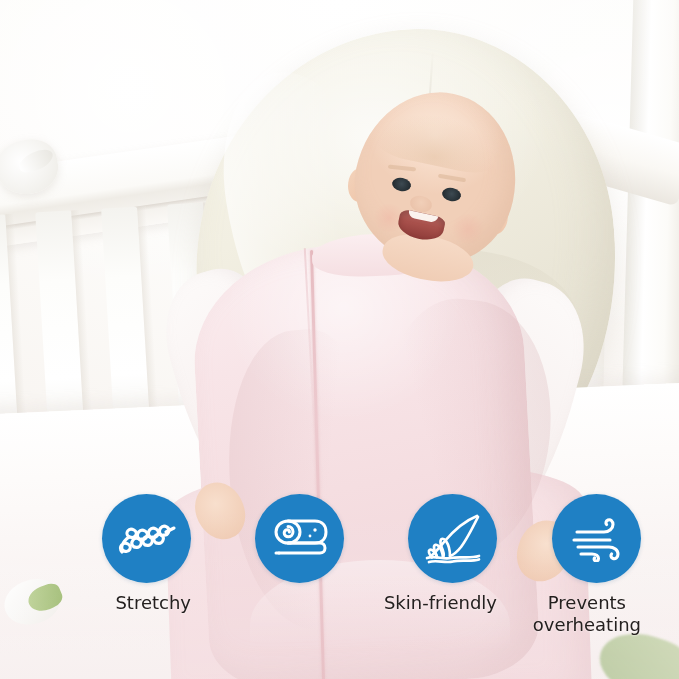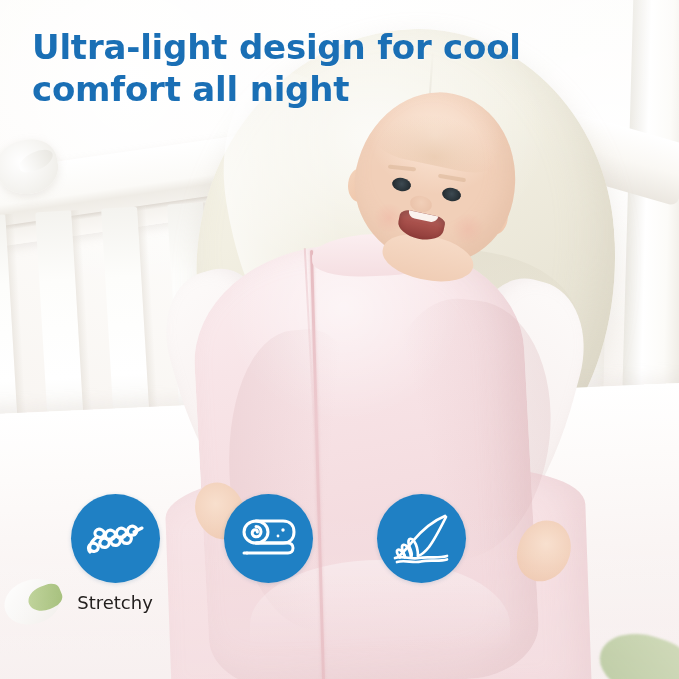--- a/index.html
+++ b/index.html
@@ -343,21 +343,21 @@
     white-space:pre-line;
     text-shadow:0 1px 2px rgba(255,255,255,.55);
   }
 
   
   .features {
     position:absolute; left:0; top:494px; width:679px; height:170px;
   }
   .feature {
     position:absolute; top:0; width:152px;
-    display:flex; flex-direction:column; align-items:center;
+    display:flex; flex-direction:column; align-items:flex-end;
   }
   .feature.f0 { left:39px;  }
   .feature.f1 { left:192px; }
   .feature.f2 { left:345px; }
   .feature.f3 { left:489px; }
 
   .badge {
     width:89px; height:89px; border-radius:50%;
     background:#1f80c4;
     display:flex; align-items:center; justify-content:center;
@@ -442,22 +442,20 @@
       <div class="mouth"></div>
     </div>
 
     <div class="toy-white-l"></div>
     <div class="toy-green-l"></div>
     <div class="toy-green-r"></div>
 
     <div class="photo-soft"></div>
   </div>
 
-  <div class="headline">Ultra-light design for cool
-comfort all night</div>
 
   <div class="features">
 
     <div class="feature f0">
       <div class="badge">
         <svg width="62" height="40" viewBox="0 0 62 40" fill="none" stroke="#ffffff" stroke-width="3.1" stroke-linecap="round" stroke-linejoin="round">
           <path d="M6 33 C2 28 7 22 12 25 C17 28 13 34 8 32 C3 30 7 22 13 18"></path>
           <path d="M13 18 C8 14 13 8 18 11 C23 14 19 20 14 18"></path>
           <path d="M18 28 C13 24 18 17 23 20 C28 23 24 30 19 28"></path>
           <path d="M23 20 C19 15 24 9 29 12 C34 15 30 22 25 20"></path>
@@ -504,17 +502,36 @@
           <path d="M20 44 C19.5 40 17.5 35 15.5 33 C13.5 31 11 31.5 11 34
                    C11 37 13 41 14 44"></path>
 
           <path d="M14 44 C13 41 11 38 9 37 C7 36 5.5 37.5 6 39.5
                    C6.5 41.5 8 43 9 44.5"></path>
 
           <path d="M4 45 C12 42 20 47 28 45 C36 43 46 46 56 43"></path>
           <path d="M6 49 C14 46.5 22 50.5 30 48.5 C38 46.5 48 49 56 46.5"></path>
         </svg>
       </div>
+      <div class="feature-label">Skin-friendly</div>
     </div>
 
+    <div class="feature f3">
+      <div class="badge">
+        <svg width="58" height="46" viewBox="0 0 58 46" fill="none" stroke="#ffffff" stroke-width="3.1" stroke-linecap="round" stroke-linejoin="round">
+
+          <path d="M9 16 H36 C41 16 45 12.5 45 8.5 C45 5 42.5 3 40 4 C37.8 4.9 37.4 7.2 38.6 8.6"></path>
+
+          <path d="M6 24 H42"></path>
+
+          <path d="M10 31 H41 C46 31 50 34 50 38 C50 41.4 47.5 43.5 45 42.5
+                   C42.8 41.6 42.4 39.3 43.6 37.9"></path>
+
+          <path d="M13 38 H24 C28 38 30.5 40 30.5 42.5 C30.5 44.6 28.8 45.6 27.3 44.9
+                   C26 44.3 25.8 42.8 26.6 41.9"></path>
+        </svg>
+      </div>
+      <div class="feature-label">Prevents
+overheating</div>
+    </div>
 
   </div>
 </div>
 
 </body></html>

